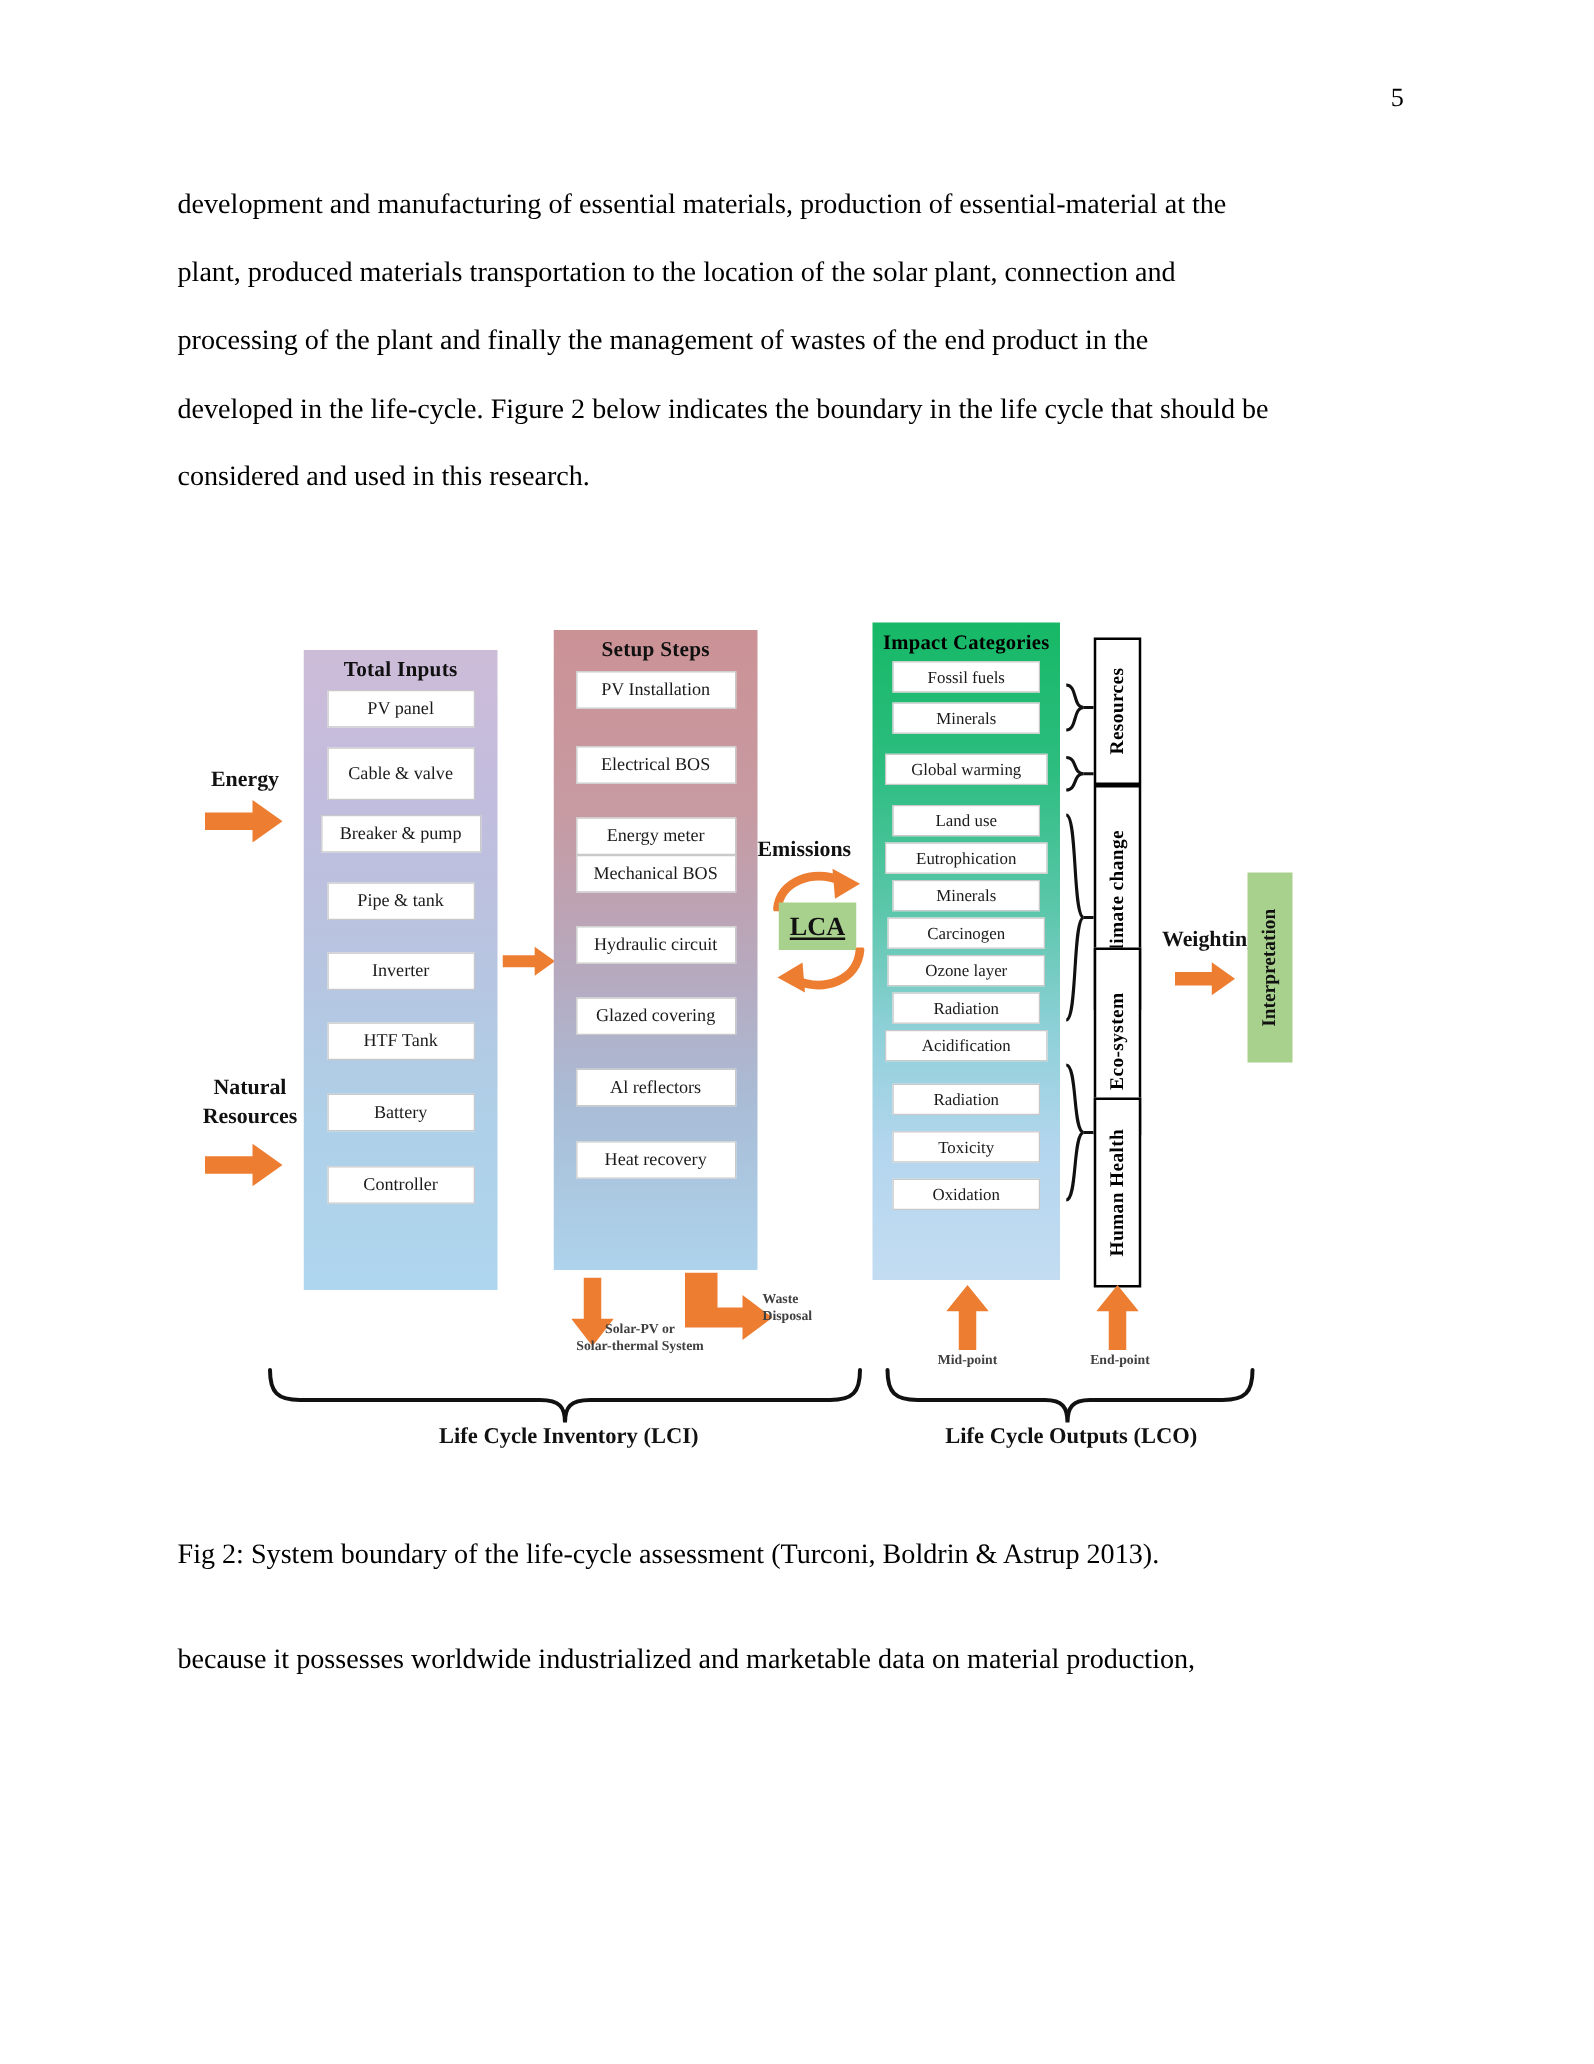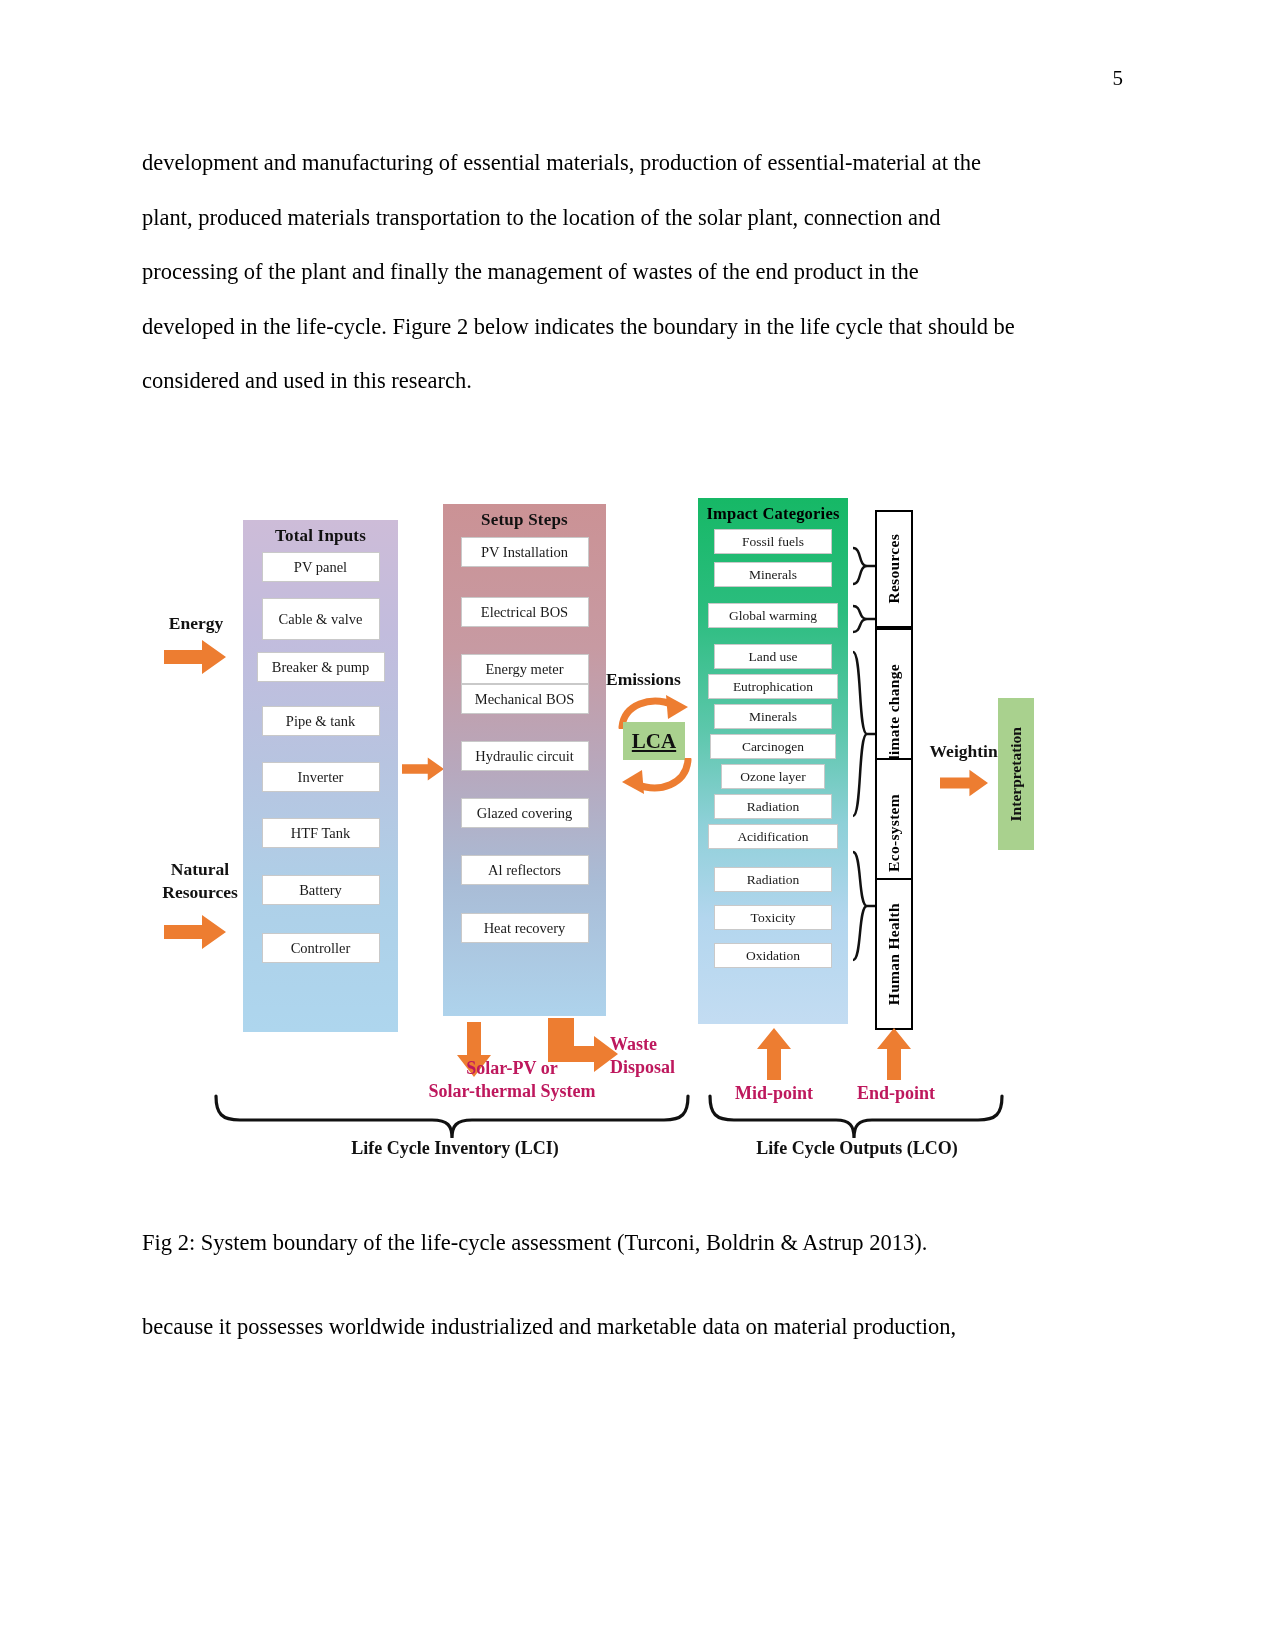--- a/index.html
+++ b/index.html
@@ -162,24 +162,24 @@
     text-decoration: underline;
   }
 
   
   .brace { position: absolute; }
 
   
   .bot-label {
     position: absolute;
     font-weight: bold;
-    font-size: 18px;
+    font-size: 11px;
     text-align: center;
     line-height: 1.25;
-    color: #be185d;
+    color: #404040;
   }
   .bracket-label {
     position: absolute;
     font-weight: bold;
     font-size: 18px;
     text-align: center;
     color: #111;
     white-space: nowrap;
   }
 </style>
@@ -260,21 +260,21 @@
 
   <div class="col" id="col-impact">
     <div class="col-title">Impact Categories</div>
     <div class="chip" style="margin-top:5px;">Fossil fuels</div>
     <div class="chip" style="margin-top:8px;">Minerals</div>
     <div class="chip" style="margin-top:16px; width:130px;">Global warming</div>
     <div class="chip" style="margin-top:16px;">Land use</div>
     <div class="chip" style="margin-top:5px; width:130px;">Eutrophication</div>
     <div class="chip" style="margin-top:5px;">Minerals</div>
     <div class="chip" style="margin-top:5px; width:126px;">Carcinogen</div>
-    <div class="chip" style="margin-top:5px; width:104px;">Ozone layer</div>
+    <div class="chip" style="margin-top:5px; width:126px;">Ozone layer</div>
     <div class="chip" style="margin-top:5px;">Radiation</div>
     <div class="chip" style="margin-top:5px; width:130px;">Acidification</div>
     <div class="chip" style="margin-top:18px;">Radiation</div>
     <div class="chip" style="margin-top:13px;">Toxicity</div>
     <div class="chip" style="margin-top:13px;">Oxidation</div>
   </div>
 
   <svg class="brace" style="left:700px; top:44px;" width="26" height="502" viewBox="0 0 26 502">
 
     <path d="M3 14 C12 14, 8 32, 17 32 C8 32, 12 50, 3 50" stroke="#111" stroke-width="2.5" fill="none"></path>

